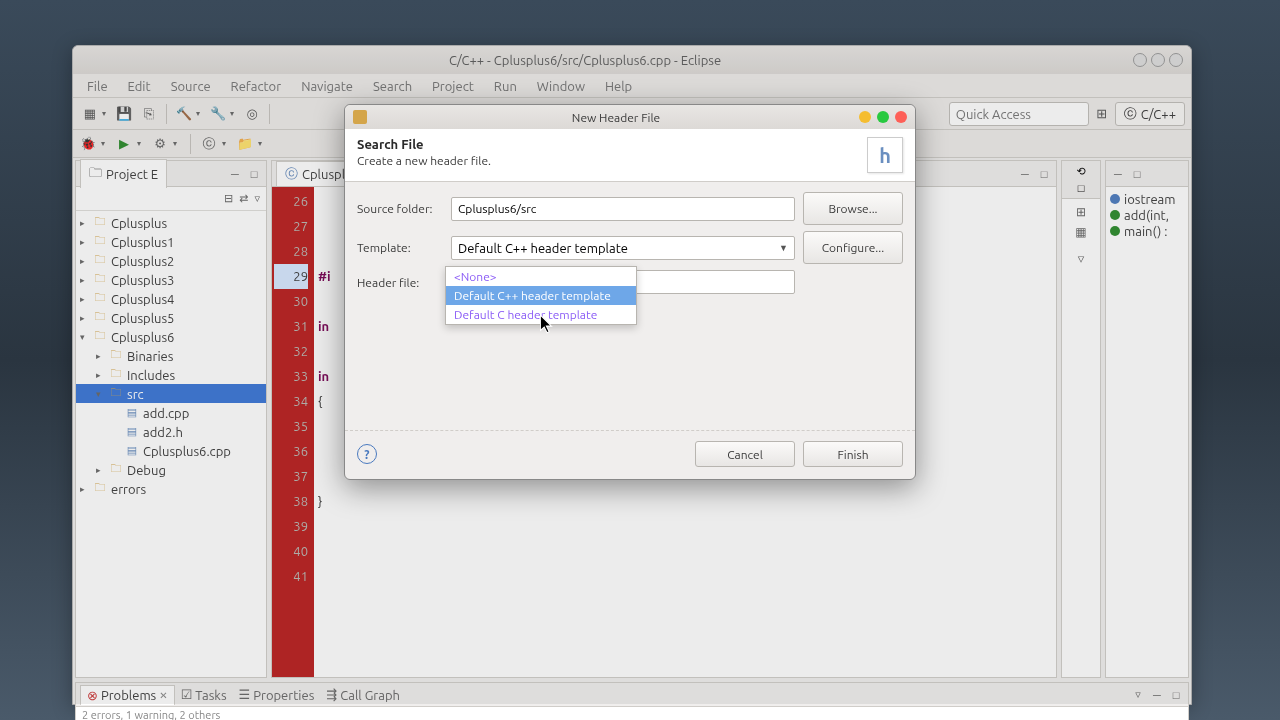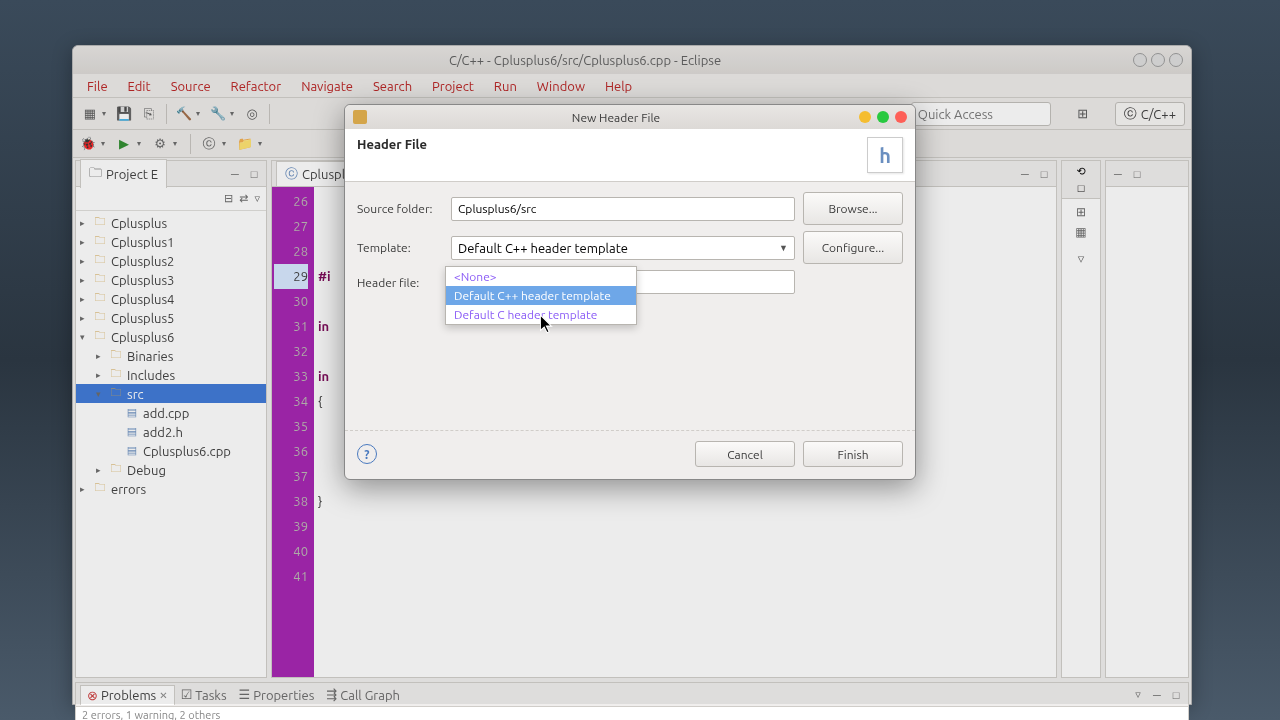--- a/index.html
+++ b/index.html
@@ -5,26 +5,26 @@
 * { margin: 0; padding: 0; box-sizing: border-box; font-family: "Ubuntu", "Segoe UI", sans-serif; font-size: 13px; }
 body { width: 1280px; height: 720px; background: linear-gradient(180deg, #3a4a5a 0%, #2a3540 50%, #4a5a6a 100%); overflow: hidden; position: relative; }
 .desktop { width: 100%; height: 100%; position: relative; }
 .window { position: absolute; background: #f0eeed; border: 1px solid #aaa; border-radius: 6px 6px 0 0; box-shadow: 0 4px 20px rgba(0,0,0,0.3); }
 .main-window { left: 72px; top: 45px; width: 1120px; height: 660px; }
 .titlebar { height: 28px; background: linear-gradient(#e8e6e4, #dcd9d6); border-radius: 6px 6px 0 0; display: flex; align-items: center; padding: 0 8px; color: #5a5a5a; gap: 44px; }
 .titlebar-title { flex: 1; text-align: center; font-size: 13px; }
 .win-controls { display: flex; gap: 4px; }
 .win-btn { width: 14px; height: 14px; border-radius: 50%; border: 1px solid #999; background: #ddd; }
 .menubar { height: 24px; background: #edebe9; display: flex; align-items: center; padding: 0 4px; border-bottom: 1px solid #d0cdc9; }
-.menubar span { padding: 3px 10px; color: #b91c1c; cursor: default; }
+.menubar span { padding: 3px 10px; color: #737373; cursor: default; }
 .toolbar { height: 32px; background: #edebe9; border-bottom: 1px solid #d0cdc9; display: flex; align-items: center; padding: 0 6px; gap: 3px; }
 .tb-btn { width: 22px; height: 22px; display: inline-flex; align-items: center; justify-content: center; color: #555; border-radius: 2px; }
 .tb-sep { width: 1px; height: 20px; background: #c5c2be; margin: 0 3px; }
 .tb-drop { font-size: 8px; color: #666; margin-left: -2px; padding-right: 4px; }
-.toolbar-right { margin-left: auto; display: flex; align-items: center; gap: 21px; }
+.toolbar-right { margin-left: auto; display: flex; align-items: center; gap: 2px; }
 .quick-access { width: 140px; height: 24px; border: 1px solid #c0bdb9; background: #fff; border-radius: 3px; padding: 2px 6px; color: #888; }
 .persp-btn { height: 24px; border: 1px solid #c0bdb9; background: #f8f6f4; border-radius: 3px; padding: 2px 8px; display: flex; align-items: center; gap: 4px; color: #3a3a3a; }
 .breadcrumb-bar { height: 28px; background: #edebe9; border-bottom: 1px solid #d0cdc9; display: flex; align-items: center; padding: 0 6px; gap: 6px; }
 .bc-btn { width: 18px; height: 18px; color: #666; display:inline-flex;align-items:center;justify-content:center; }
 .workspace { display: flex; height: calc(100% - 28px - 24px - 32px - 28px - 24px); }
 .panel { background: #fff; border: 1px solid #d0cdc9; margin: 2px; display: flex; flex-direction: column; }
 .panel-header { height: 26px; background: #f0eeed; border-bottom: 1px solid #d0cdc9; display: flex; align-items: center; padding: 0 4px; }
 .panel-tab { background: #fff; border: 1px solid #d0cdc9; border-bottom: none; padding: 3px 8px; font-size: 12px; color: #3a3a3a; display: flex; align-items: center; gap: 4px; }
 .panel-ctrls { margin-left: auto; display: flex; gap: 3px; }
 .panel-ctrls span { width: 16px; height: 16px; color: #666; display:inline-flex;align-items:center;justify-content:center;font-size:11px; }
@@ -33,21 +33,21 @@
 .sidebar-toolbar span { color: #666; font-size: 11px; }
 .tree { padding: 2px 0; overflow: hidden; }
 .tree-item { display: flex; align-items: center; height: 19px; padding-left: 4px; color: #3a3a3a; font-size: 12px; white-space: nowrap; }
 .tree-item.selected { background: #3875d7; color: #fff; }
 .tree-arrow { width: 12px; color: #666; font-size: 9px; }
 .tree-icon { width: 16px; height: 14px; margin-right: 3px; display: inline-flex; align-items: center; justify-content: center; font-size: 11px; }
 .folder-icon { color: #d4a54a; }
 .file-icon { color: #6a8fc0; }
 .editor-area { flex: 1; display: flex; flex-direction: column; }
 .editor-content { flex: 1; display: flex; background: #fff; font-family: monospace; overflow: hidden; }
-.gutter { width: 42px; background: #a21caf; color: #b8b5b0; text-align: right; padding: 2px 6px 10px 2px; font-size: 18px; line-height: 25px; }
+.gutter { width: 42px; background: #b91c1c; color: #b8b5b0; text-align: right; padding: 2px 6px 10px 2px; font-size: 18px; line-height: 25px; }
 .gutter .hl { background: #d6e7ff; color: #3a3a3a; }
 .code { flex: 1; padding: 2px 4px; font-size: 18px; line-height: 25px; color: #2a2a2a; }
 .code .kw { color: #7a0055; font-weight: bold; }
 .right-panel { width: 84px; }
 .outline-panel { width: 40px; }
 .outline { padding: 4px; }
 .outline-item { font-size: 12px; color: #3a3a3a; padding: 1px 0; display: flex; align-items: center; gap: 4px; }
 .outline-item .dot { width: 10px; height: 10px; border-radius: 50%; display: inline-block; }
 .bottom-panel { height: 40px; margin: 2px; border: 1px solid #d0cdc9; background: #fff; }
 .bottom-tabs { display: flex; align-items: center; height: 24px; border-bottom: 1px solid #d0cdc9; background: #f0eeed; padding: 0 4px; }
@@ -309,20 +309,34 @@
         <div style="margin-top:6px;text-align:center;color:#666">▿</div>
       </div>
 
       <div class="panel right-panel">
         <div class="panel-header">
           <div class="panel-ctrls" style="margin-left:0">
             <span>─</span>
             <span>□</span>
           </div>
         </div>
+        <div class="outline" id="outline">
+            <div class="outline-item">
+              <span class="dot" style="background:#4a7abf"></span>
+              <span>iostream</span>
+            </div>
+            <div class="outline-item">
+              <span class="dot" style="background:#2a8a2a"></span>
+              <span>add(int,</span>
+            </div>
+            <div class="outline-item">
+              <span class="dot" style="background:#2a8a2a"></span>
+              <span>main() :</span>
+            </div>
+          </div>
       </div>
     </div>
 
     <div class="bottom-panel">
       <div class="bottom-tabs">
         <div class="tab active">
           <span style="color:#c33">⊗</span>
           <span>Problems</span>
           <span class="x">✕</span>
         </div>
@@ -354,21 +368,22 @@
       <span class="icon"></span>
       <span class="dialog-title">New Header File</span>
       <div class="mac-btns">
         <span class="mac-btn mac-yellow"></span>
         <span class="mac-btn mac-green"></span>
         <span class="mac-btn mac-red"></span>
       </div>
     </div>
     <div class="dialog-banner">
       <div class="dialog-banner-text">
-        <h3>Header File</h3>
+        <h3>Search File</h3>
+        <p>Create a new header file.</p>
       </div>
       <div class="dialog-banner-icon">h</div>
     </div>
     <div class="dialog-body">
       <div class="form-row">
         <label>Source folder:</label>
         <input value="Cplusplus6/src" style="">
         <button>Browse...</button>
       </div>
       <div class="form-row">

